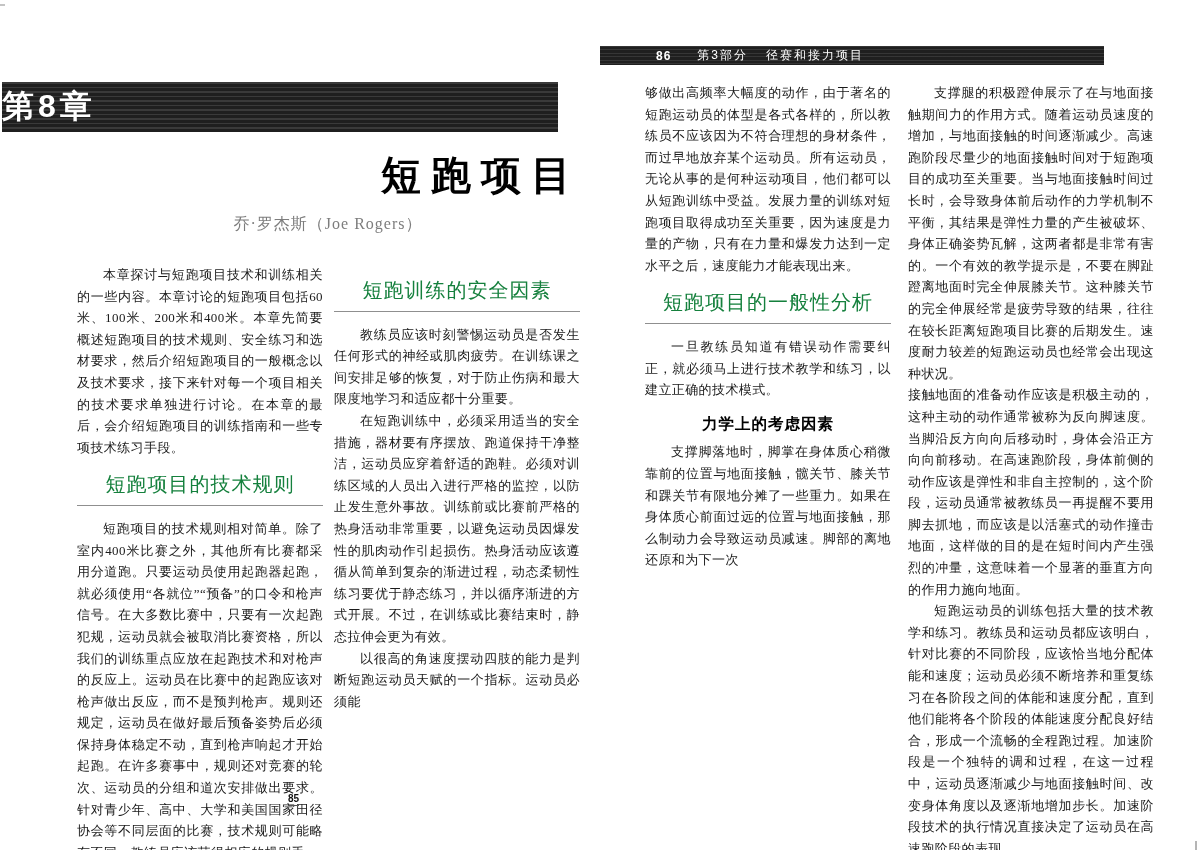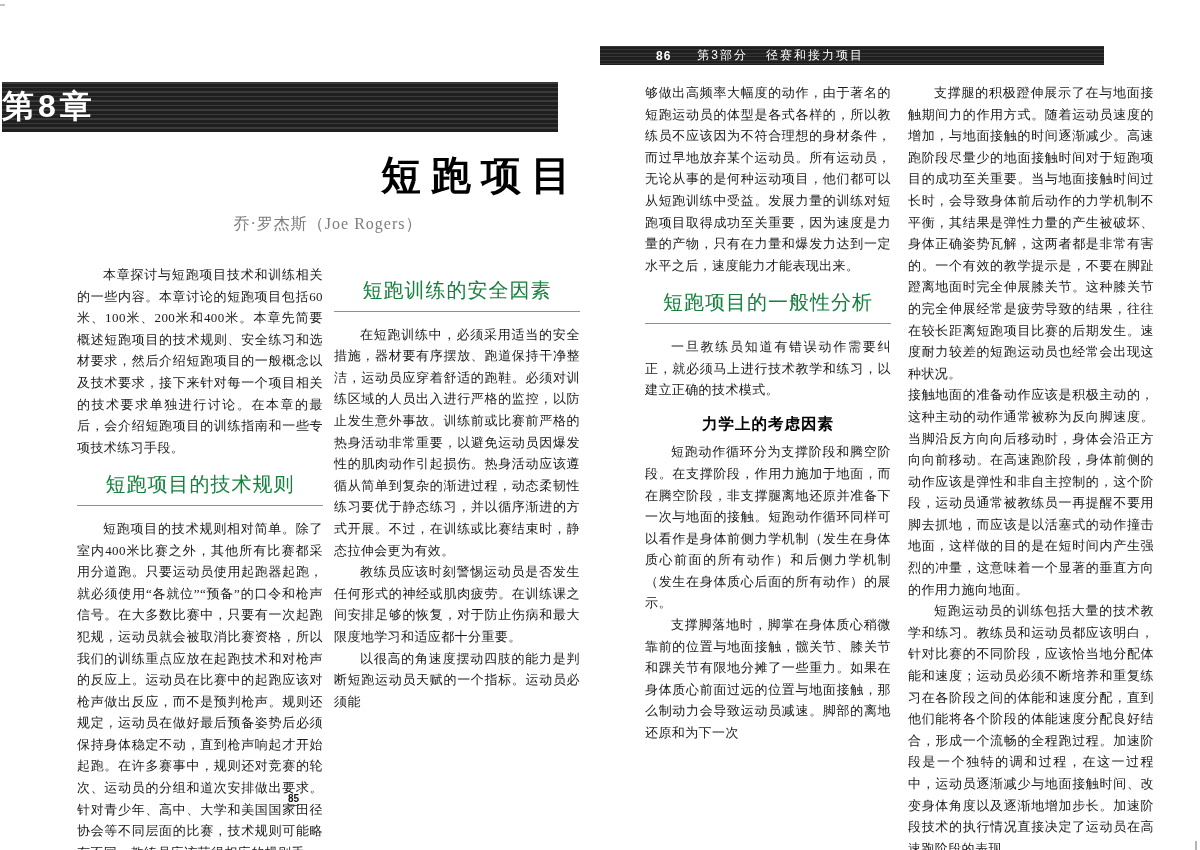--- a/index.html
+++ b/index.html
@@ -88,39 +88,38 @@
 <div class="book-author">乔·罗杰斯（Joe Rogers）</div>
 
 <div class="col col-l1">
   <p class="para">本章探讨与短跑项目技术和训练相关的一些内容。本章讨论的短跑项目包括60米、100米、200米和400米。本章先简要概述短跑项目的技术规则、安全练习和选材要求，然后介绍短跑项目的一般概念以及技术要求，接下来针对每一个项目相关的技术要求单独进行讨论。在本章的最后，会介绍短跑项目的训练指南和一些专项技术练习手段。</p>
   <h2 class="sec-heading">短跑项目的技术规则</h2>
   <p class="para">短跑项目的技术规则相对简单。除了室内400米比赛之外，其他所有比赛都采用分道跑。只要运动员使用起跑器起跑，就必须使用“各就位”“预备”的口令和枪声信号。在大多数比赛中，只要有一次起跑犯规，运动员就会被取消比赛资格，所以我们的训练重点应放在起跑技术和对枪声的反应上。运动员在比赛中的起跑应该对枪声做出反应，而不是预判枪声。规则还规定，运动员在做好最后预备姿势后必须保持身体稳定不动，直到枪声响起才开始起跑。在许多赛事中，规则还对竞赛的轮次、运动员的分组和道次安排做出要求。针对青少年、高中、大学和美国国家田径协会等不同层面的比赛，技术规则可能略有不同。教练员应该获得相应的规则手</p>
 </div>
 
 <div class="col col-l2">
   <h2 class="sec-heading">短跑训练的安全因素</h2>
+  <p class="para">教练员应该时刻警惕运动员是否发生任何形式的神经或肌肉疲劳。在训练课之间安排足够的恢复，对于防止伤病和最大限度地学习和适应都十分重要。</p>
   <p class="para">在短跑训练中，必须采用适当的安全措施，器材要有序摆放、跑道保持干净整洁，运动员应穿着舒适的跑鞋。必须对训练区域的人员出入进行严格的监控，以防止发生意外事故。训练前或比赛前严格的热身活动非常重要，以避免运动员因爆发性的肌肉动作引起损伤。热身活动应该遵循从简单到复杂的渐进过程，动态柔韧性练习要优于静态练习，并以循序渐进的方式开展。不过，在训练或比赛结束时，静态拉伸会更为有效。</p>
-  <p class="para">教练员应该时刻警惕运动员是否发生任何形式的神经或肌肉疲劳。在训练课之间安排足够的恢复，对于防止伤病和最大限度地学习和适应都十分重要。</p>
   <p class="para">以很高的角速度摆动四肢的能力是判断短跑运动员天赋的一个指标。运动员必须能</p>
 </div>
 
 <div class="folio-left">85</div>
 
 <div class="running-header">
   <span class="hdr-num">86</span>
   <span class="hdr-part">第3部分</span>
   <span class="hdr-sec">径赛和接力项目</span>
 </div>
 
 <div class="col col-r1">
   <p class="para noindent">够做出高频率大幅度的动作，由于著名的短跑运动员的体型是各式各样的，所以教练员不应该因为不符合理想的身材条件，而过早地放弃某个运动员。所有运动员，无论从事的是何种运动项目，他们都可以从短跑训练中受益。发展力量的训练对短跑项目取得成功至关重要，因为速度是力量的产物，只有在力量和爆发力达到一定水平之后，速度能力才能表现出来。</p>
   <h2 class="sec-heading">短跑项目的一般性分析</h2>
   <p class="para">一旦教练员知道有错误动作需要纠正，就必须马上进行技术教学和练习，以建立正确的技术模式。</p>
   <h3 class="sub-heading">力学上的考虑因素</h3>
-  <p class="para">短跑动作循环分为支撑阶段和腾空阶段。在支撑阶段，作用力施加于地面，而在腾空阶段，非支撑腿离地还原并准备下一次与地面的接触。短跑动作循环同样可以看作是身体前侧力学机制（发生在身体质心前面的所有动作）和后侧力学机制（发生在身体质心后面的所有动作）的展示。</p>
   <p class="para">支撑脚落地时，脚掌在身体质心稍微靠前的位置与地面接触，髋关节、膝关节和踝关节有限地分摊了一些重力。如果在身体质心前面过远的位置与地面接触，那么制动力会导致运动员减速。脚部的离地还原和为下一次</p>
 </div>
 
 <div class="col col-r2">
   <p class="para">支撑腿的积极蹬伸展示了在与地面接触期间力的作用方式。随着运动员速度的增加，与地面接触的时间逐渐减少。高速跑阶段尽量少的地面接触时间对于短跑项目的成功至关重要。当与地面接触时间过长时，会导致身体前后动作的力学机制不平衡，其结果是弹性力量的产生被破坏、身体正确姿势瓦解，这两者都是非常有害的。一个有效的教学提示是，不要在脚趾蹬离地面时完全伸展膝关节。这种膝关节的完全伸展经常是疲劳导致的结果，往往在较长距离短跑项目比赛的后期发生。速度耐力较差的短跑运动员也经常会出现这种状况。</p>
   <p class="para noindent">接触地面的准备动作应该是积极主动的，这种主动的动作通常被称为反向脚速度。当脚沿反方向向后移动时，身体会沿正方向向前移动。在高速跑阶段，身体前侧的动作应该是弹性和非自主控制的，这个阶段，运动员通常被教练员一再提醒不要用脚去抓地，而应该是以活塞式的动作撞击地面，这样做的目的是在短时间内产生强烈的冲量，这意味着一个显著的垂直方向的作用力施向地面。</p>
   <p class="para">短跑运动员的训练包括大量的技术教学和练习。教练员和运动员都应该明白，针对比赛的不同阶段，应该恰当地分配体能和速度；运动员必须不断培养和重复练习在各阶段之间的体能和速度分配，直到他们能将各个阶段的体能速度分配良好结合，形成一个流畅的全程跑过程。加速阶段是一个独特的调和过程，在这一过程中，运动员逐渐减少与地面接触时间、改变身体角度以及逐渐地增加步长。加速阶段技术的执行情况直接决定了运动员在高速跑阶段的表现。</p>
 
 </div>
 

